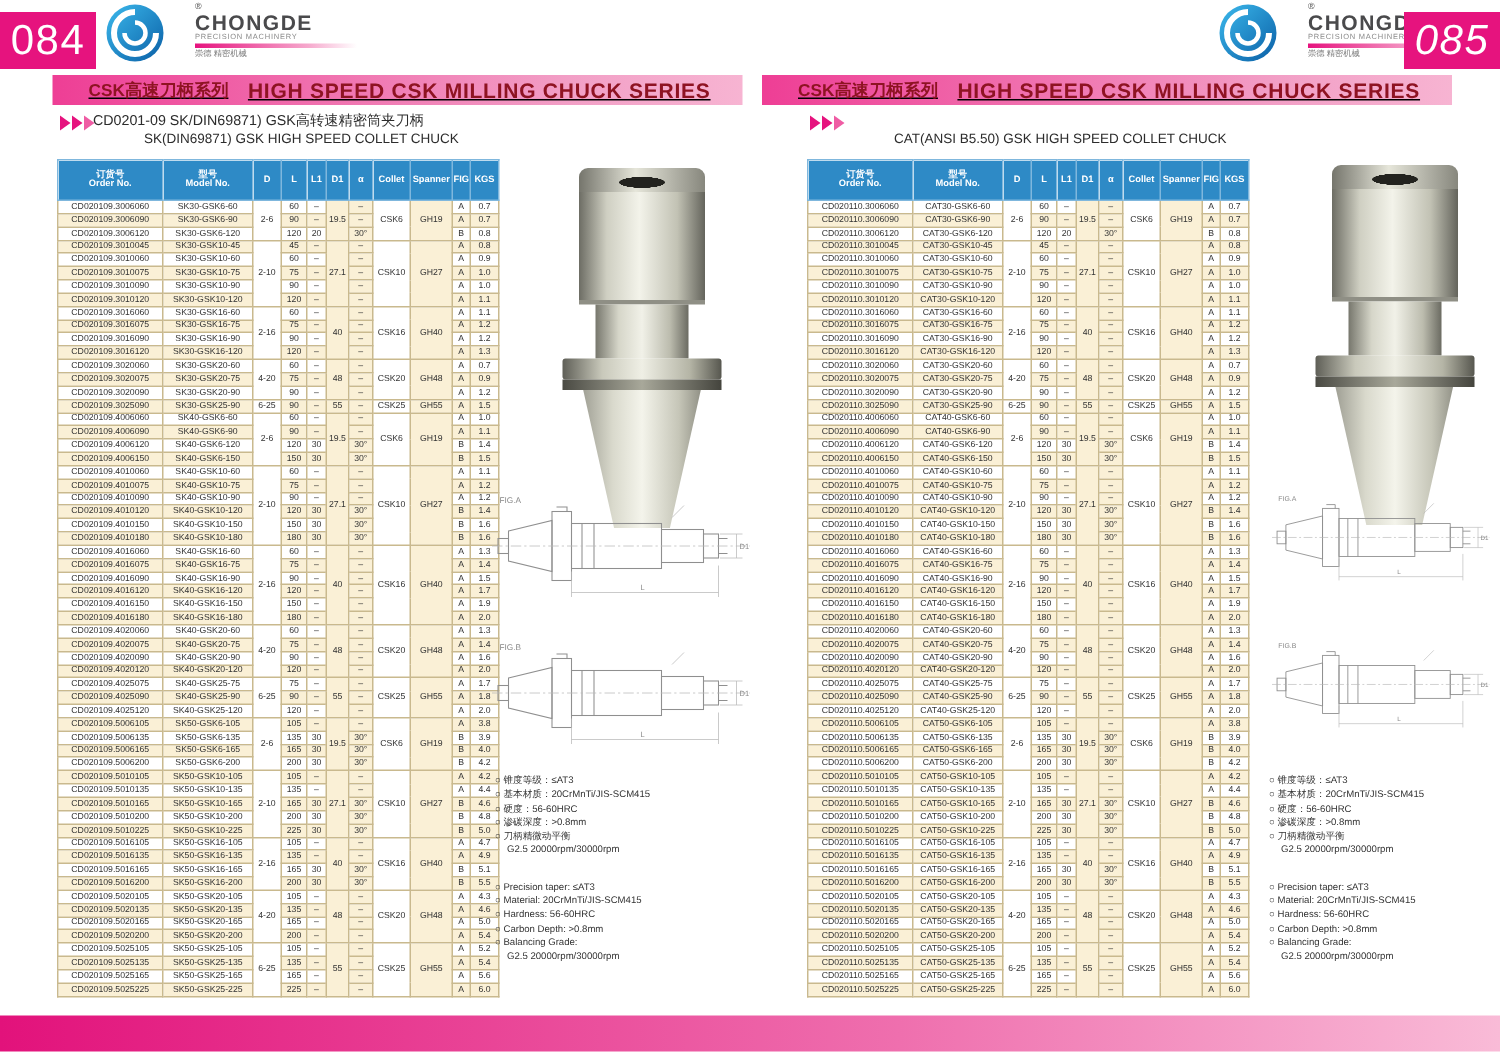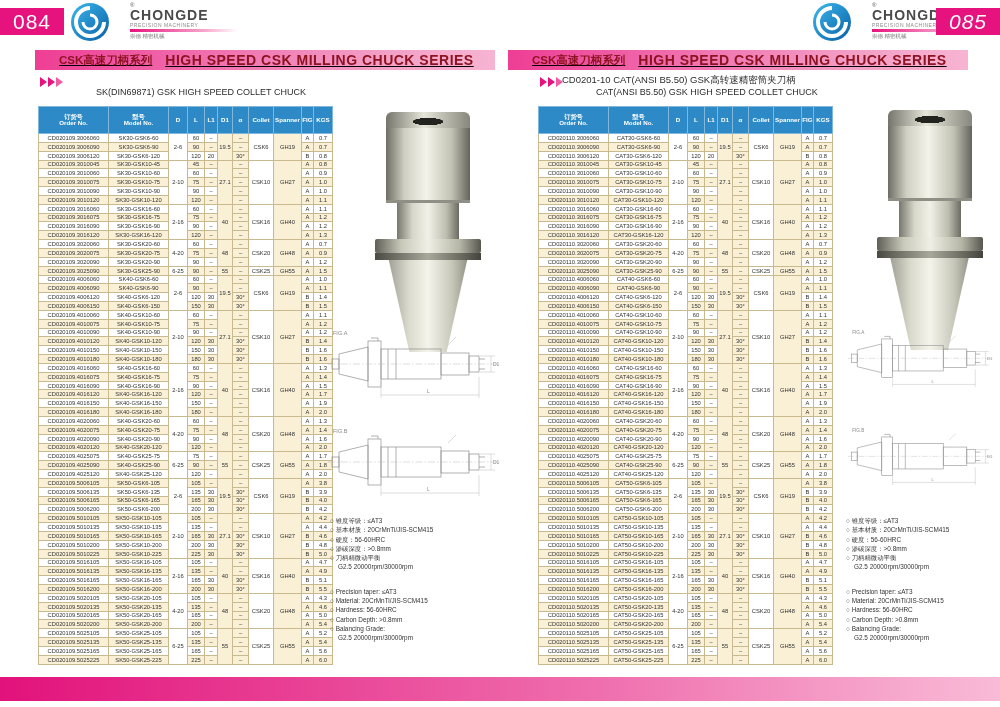--- a/index.html
+++ b/index.html
@@ -2,22 +2,22 @@
 <html><head>
 <meta charset="utf-8">
 <style>
   html,body{margin:0;padding:0;background:#fff;}
   #stage{position:relative;width:1000px;height:707px;background:#ffffff;overflow:hidden;
          font-family:"Liberation Sans","DejaVu Sans",sans-serif;}
   .half{position:absolute;top:0;width:500px;height:707px;}
   #half-l{left:0;} #half-r{left:500px;}
 
   
-  .pageno{position:absolute;top:8px;width:64px;height:27px;background:#e6137e;color:#fff;
-          display:flex;align-items:center;justify-content:center;font-size:21px;letter-spacing:1px;}
+  .pageno{position:absolute;top:8px;width:64px;height:38px;background:#e6137e;color:#fff;
+          display:flex;align-items:center;justify-content:center;font-size:28px;letter-spacing:1px;}
   #half-l .pageno{left:0;} #half-r .pageno{right:0;font-style:italic;}
 
   
   .logo{position:absolute;top:2px;display:flex;align-items:flex-start;}
   #half-l .logo{left:70px;} #half-r .logo{left:312px;}
   .logo svg{display:block;}
   .wordmark{margin-left:20px;position:relative;padding-top:6px;}
   .wm-reg{position:absolute;top:0px;left:0px;font-size:6px;color:#555;}
   .wm-main{font-size:14px;font-weight:bold;color:#4a4a4c;letter-spacing:1px;line-height:14px;}
   .wm-tag{font-size:5px;color:#8a8a8a;letter-spacing:.5px;line-height:6px;}
@@ -125,20 +125,21 @@
     </div>
     <div class="banner">
       <span class="cn">CSK高速刀柄系列</span>
       <span class="en">HIGH SPEED  CSK   MILLING CHUCK SERIES</span>
     </div>
     <div class="chevrons">
       <span class="chev"></span>
         <span class="chev"></span>
         <span class="chev"></span>
     </div>
+    <div class="code-cn">CD0201-09  SK/DIN69871) GSK高转速精密筒夹刀柄</div>
     <div class="code-en">SK(DIN69871)  GSK HIGH SPEED COLLET CHUCK</div>
     <div class="twrap">
         <table class="spec">
           <colgroup>
             <col style="width: 70px;">
             <col style="width: 60px;">
             <col style="width: 19px;">
             <col style="width: 17px;">
             <col style="width: 13px;">
             <col style="width: 15px;">
@@ -876,21 +877,20 @@
     <div class="pageno">085</div>
     <div class="banner">
       <span class="cn">CSK高速刀柄系列</span>
       <span class="en">HIGH SPEED  CSK   MILLING CHUCK SERIES</span>
     </div>
     <div class="chevrons">
       <span class="chev"></span>
         <span class="chev"></span>
         <span class="chev"></span>
     </div>
-    <div class="code-cn">CD0201-10  CAT(ANSI B5.50) GSK高转速精密筒夹刀柄</div>
     <div class="code-en">CAT(ANSI B5.50) GSK HIGH SPEED COLLET CHUCK</div>
     <div class="twrap">
         <table class="spec">
           <colgroup>
             <col style="width: 70px;">
             <col style="width: 60px;">
             <col style="width: 19px;">
             <col style="width: 17px;">
             <col style="width: 13px;">
             <col style="width: 15px;">

